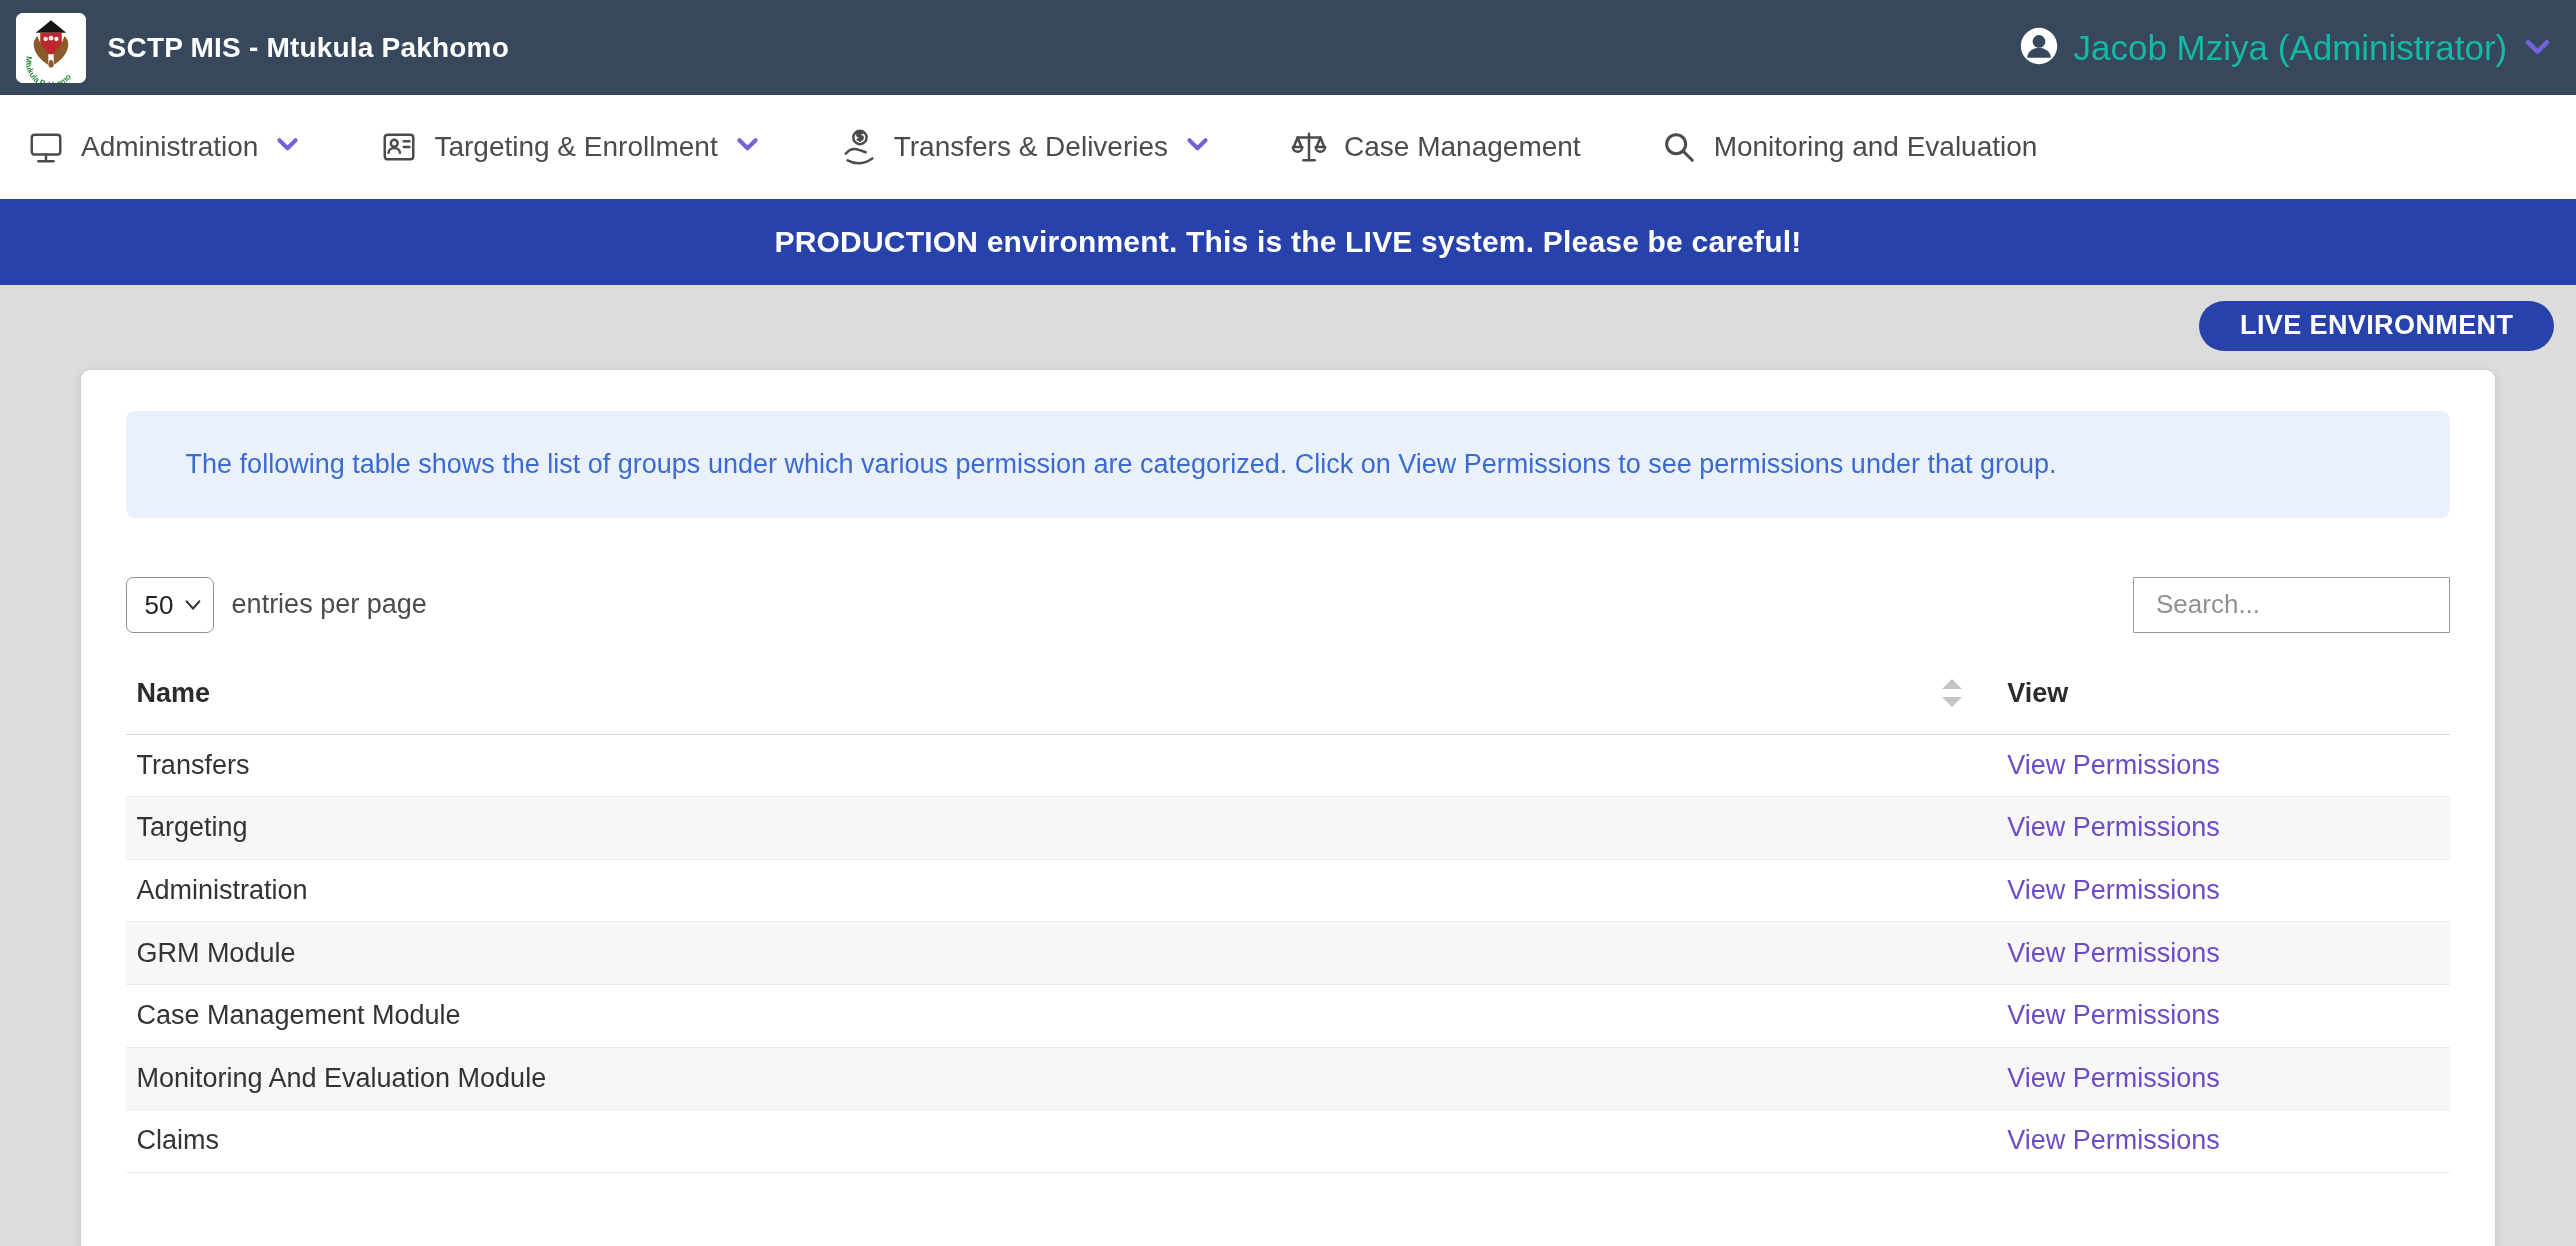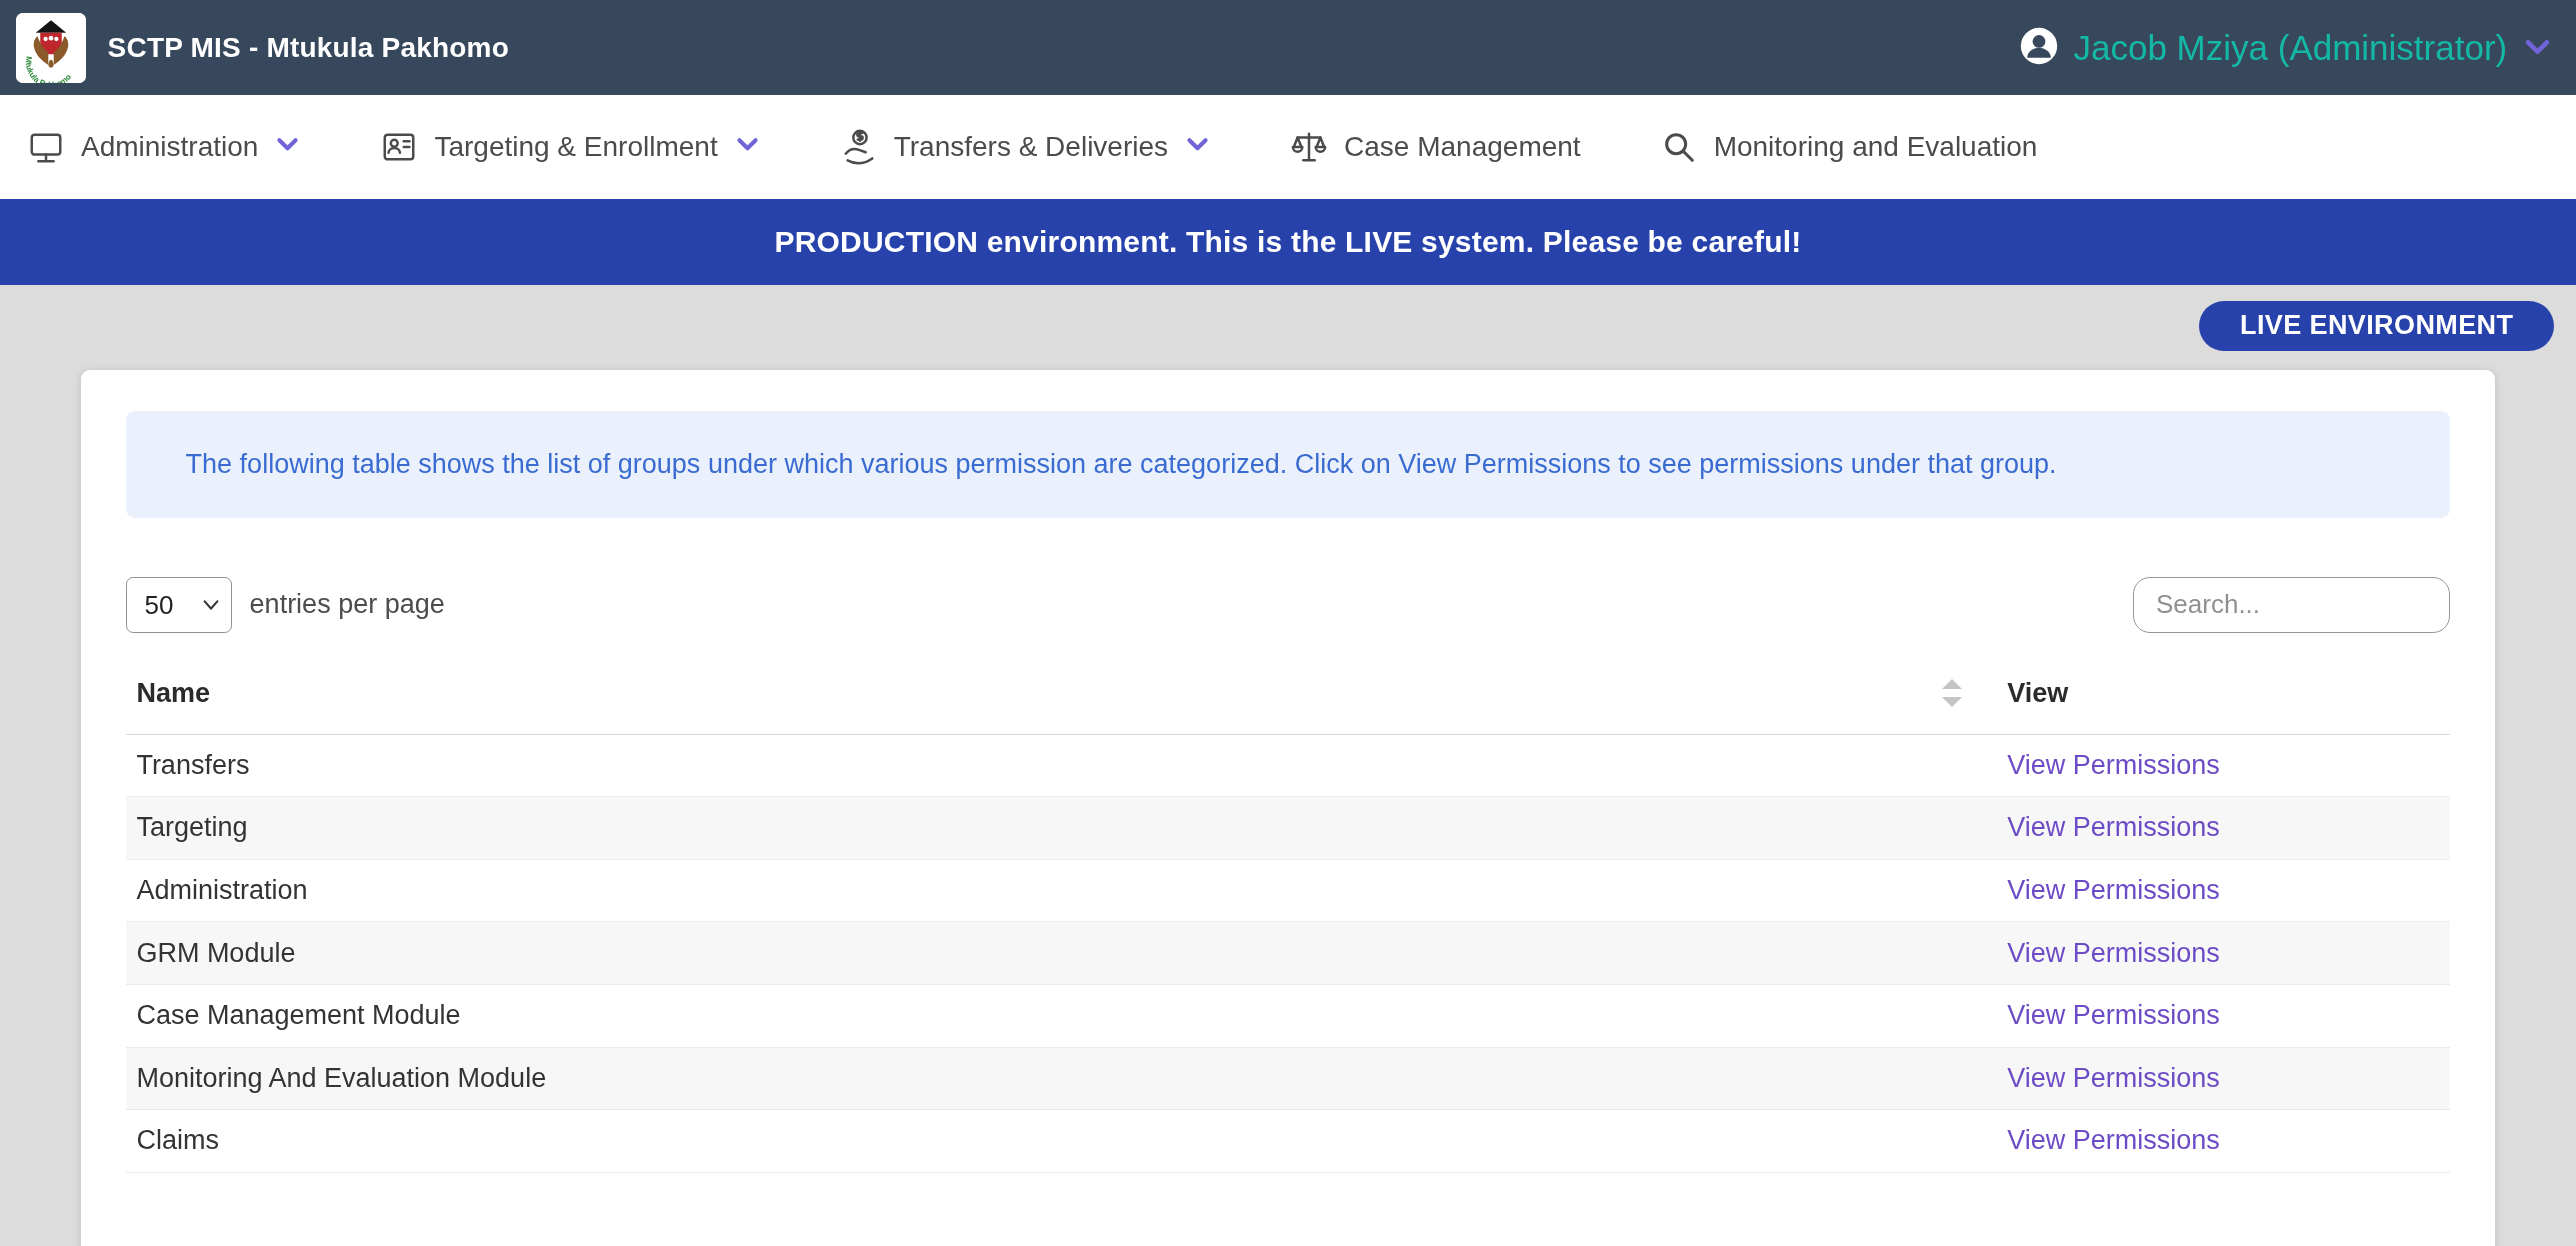--- a/index.html
+++ b/index.html
@@ -32,26 +32,26 @@
           box-shadow:0 1.8px 9px rgba(0,0,0,.12); height:890px; overflow:hidden; }
   .card-header { padding:27px 29px; border-bottom:1.8px solid #ededed; }
   .card-title { font-size:28px; font-weight:700; color:#333333; }
   .card-body { padding:41px 45px 0 45px; }
 
   .alert-info { background:#eaf1fc; border-radius:9px; padding:38px 41px; }
   .alert-info span { color:#3a6bd2; font-size:27px;margin-left:19px; }
 
   .controls { margin-top:59px; display:flex; align-items:center; }
   .select-wrap { position:relative; display:inline-block; }
-  .entries-select { -webkit-appearance:none; appearance:none; width:106px; height:56px; font-size:26px;
+  .entries-select { -webkit-appearance:none; appearance:none; width:88px; height:56px; font-size:26px;
                     color:#222; border:1.8px solid #8f8f8f; border-radius:7.2px; padding:0 36px 0 18px;
                     background:#fff; font-family:"Liberation Sans", sans-serif; }
   .select-chevron { position:absolute; right:10.8px; top:19px; pointer-events:none; }
   .entries-label { font-size:27px; color:#4c4c4c; margin-left:18px; }
-  .search-input { margin-left:auto; width:317px; height:56px; border:1.8px solid #969696; border-radius:17px;
+  .search-input { margin-left:auto; width:317px; height:56px; border:1.8px solid #969696; border-radius:1px;
                   font-size:26px; padding:0 21.6px; color:#333; font-family:"Liberation Sans", sans-serif; background:#fff; }
   .search-input::placeholder { color:#909090; }
 
   table.perm-table { width:100%; border-collapse:collapse; margin-top:21.6px; }
   .perm-table th { text-align:left; font-size:27px; font-weight:700; color:#2b2b2b;
                    padding:23.4px 10.8px 25px 10.8px; border-bottom:1.8px solid #d8d8d8; }
   .th-name-inner { display:flex; align-items:center; width:100%; }
   .sort-carets { margin-left:auto; margin-right:23.4px; display:inline-flex; flex-direction:column; gap:8px; }
   .caret-up { width:0; height:0; border-left:10px solid transparent; border-right:10px solid transparent;
               border-bottom:10.8px solid #c4c4c4; }

